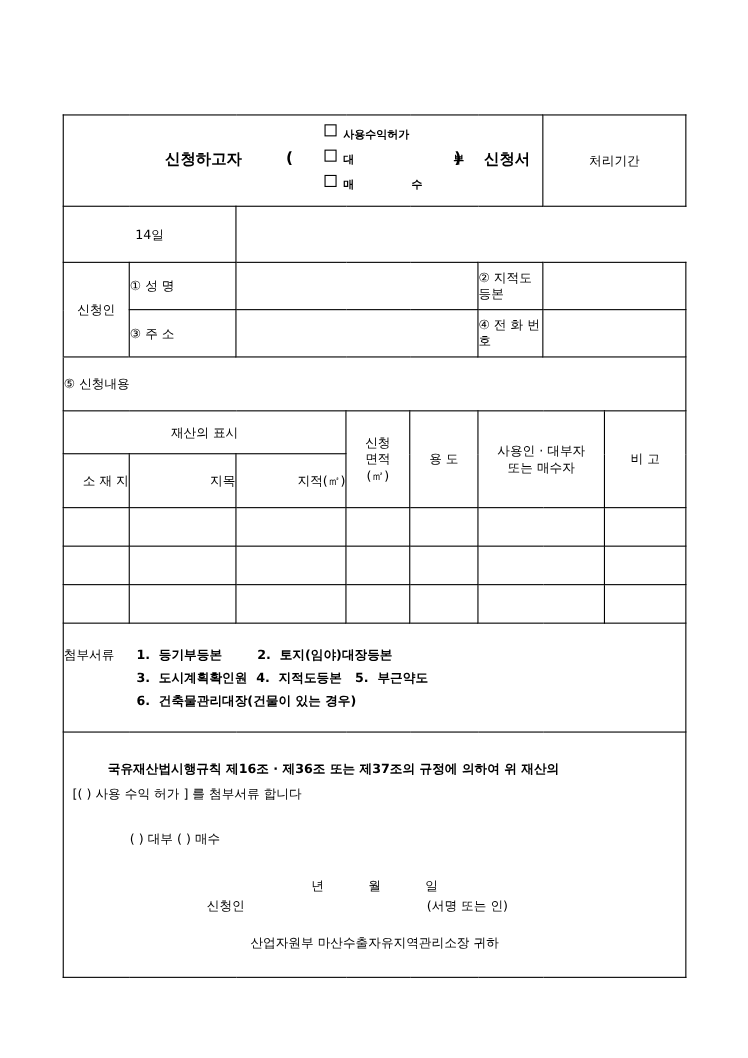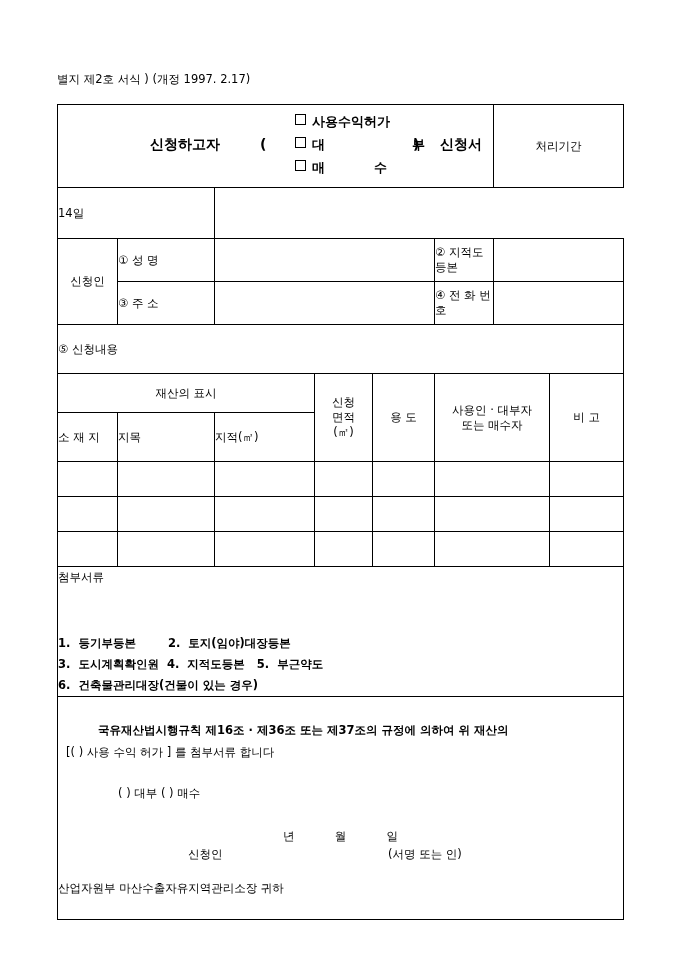--- a/index.html
+++ b/index.html
@@ -80,21 +80,21 @@
   .title-suffix {
     position: absolute;
     left: 382px;
     top: 31px;
     font-size: 14px;
     font-weight: bold;
     white-space: nowrap;
   }
   .opt {
     position: absolute;
-    font-size: 13px;
+    font-size: 10px;
     font-weight: bold;
     white-space: nowrap;
   }
   .chk {
     display: inline-block;
     width: 9px;
     height: 9px;
     border: 1.2px solid #000;
     margin-right: 6px;
     vertical-align: 1px;
@@ -106,21 +106,21 @@
   .opt2 .t2 { display:inline-block; }
   .opt3 .t1 { display:inline-block; width: 62px; }
 
   .proc-head {
     height: 32px;
     text-align: center;
     font-size: 11.5px;
   }
   .proc-val {
     height: 50px;
-    text-align: left;
+    text-align: center;
     font-size: 11.5px;
   }
 
   
   .lbl-center {
     text-align: center;
     font-size: 11.5px;
   }
   .lbl-left {
     padding-left: 14px;
@@ -129,21 +129,21 @@
   .row-applicant td { height: 42px; }
 
   .content-label {
     height: 48px;
     padding-left: 14px;
     font-size: 11.5px;
   }
 
   
   .prop-head-top { height: 38px; text-align:center; }
-  .prop-head-sub { height: 48px; text-align:left; }
+  .prop-head-sub { height: 48px; text-align:right; }
   .prop-row td { height: 34px; }
   .small { font-size: 11.5px; }
 
   
   .attach-cell {
     height: 98px;
     padding: 14px 0 0 14px;
     font-size: 11.5px;
     line-height: 21px;
   }
@@ -192,29 +192,29 @@
   .sign-right {
     position: absolute;
     left: 330px;
     top: 150px;
     white-space: nowrap;
   }
   .to-line {
     position: absolute;
     left: 0; right: 0;
     top: 184px;
+    text-align: center;
     white-space: nowrap;
   }
 </style>
 </head>
 <body>
 
 <div class="page">
 
-  <div class="form-note">별지 제2호 서식 ) (개정 1997. 2.17)</div>
 
   <table class="main">
     <colgroup>
       <col style="width:60px">
       <col style="width:97px">
       <col style="width:100px">
       <col style="width:58px">
       <col style="width:62px">
       <col style="width:59px">
       <col style="width:56px">
@@ -322,21 +322,21 @@
       <td></td>
       <td></td>
       <td></td>
       <td></td>
       <td colspan="2"></td>
       <td></td>
     </tr>
 
     <tr>
       <td class="attach-cell" colspan="8">
-        <div style="display:flex;flex-direction:column;">
+        <div style="display:flex;">
           <div style="width:66px;flex:0 0 66px;">첨부서류</div>
           <div style="flex:1 1 auto;font-weight:bold;">
             <div class="attach-line">1.  등기부등본        2.  토지(임야)대장등본</div>
             <div class="attach-line">3.  도시계획확인원  4.  지적도등본   5.  부근약도</div>
             <div class="attach-line">6.  건축물관리대장(건물이 있는 경우)</div>
           </div>
         </div>
       </td>
     </tr>
 

